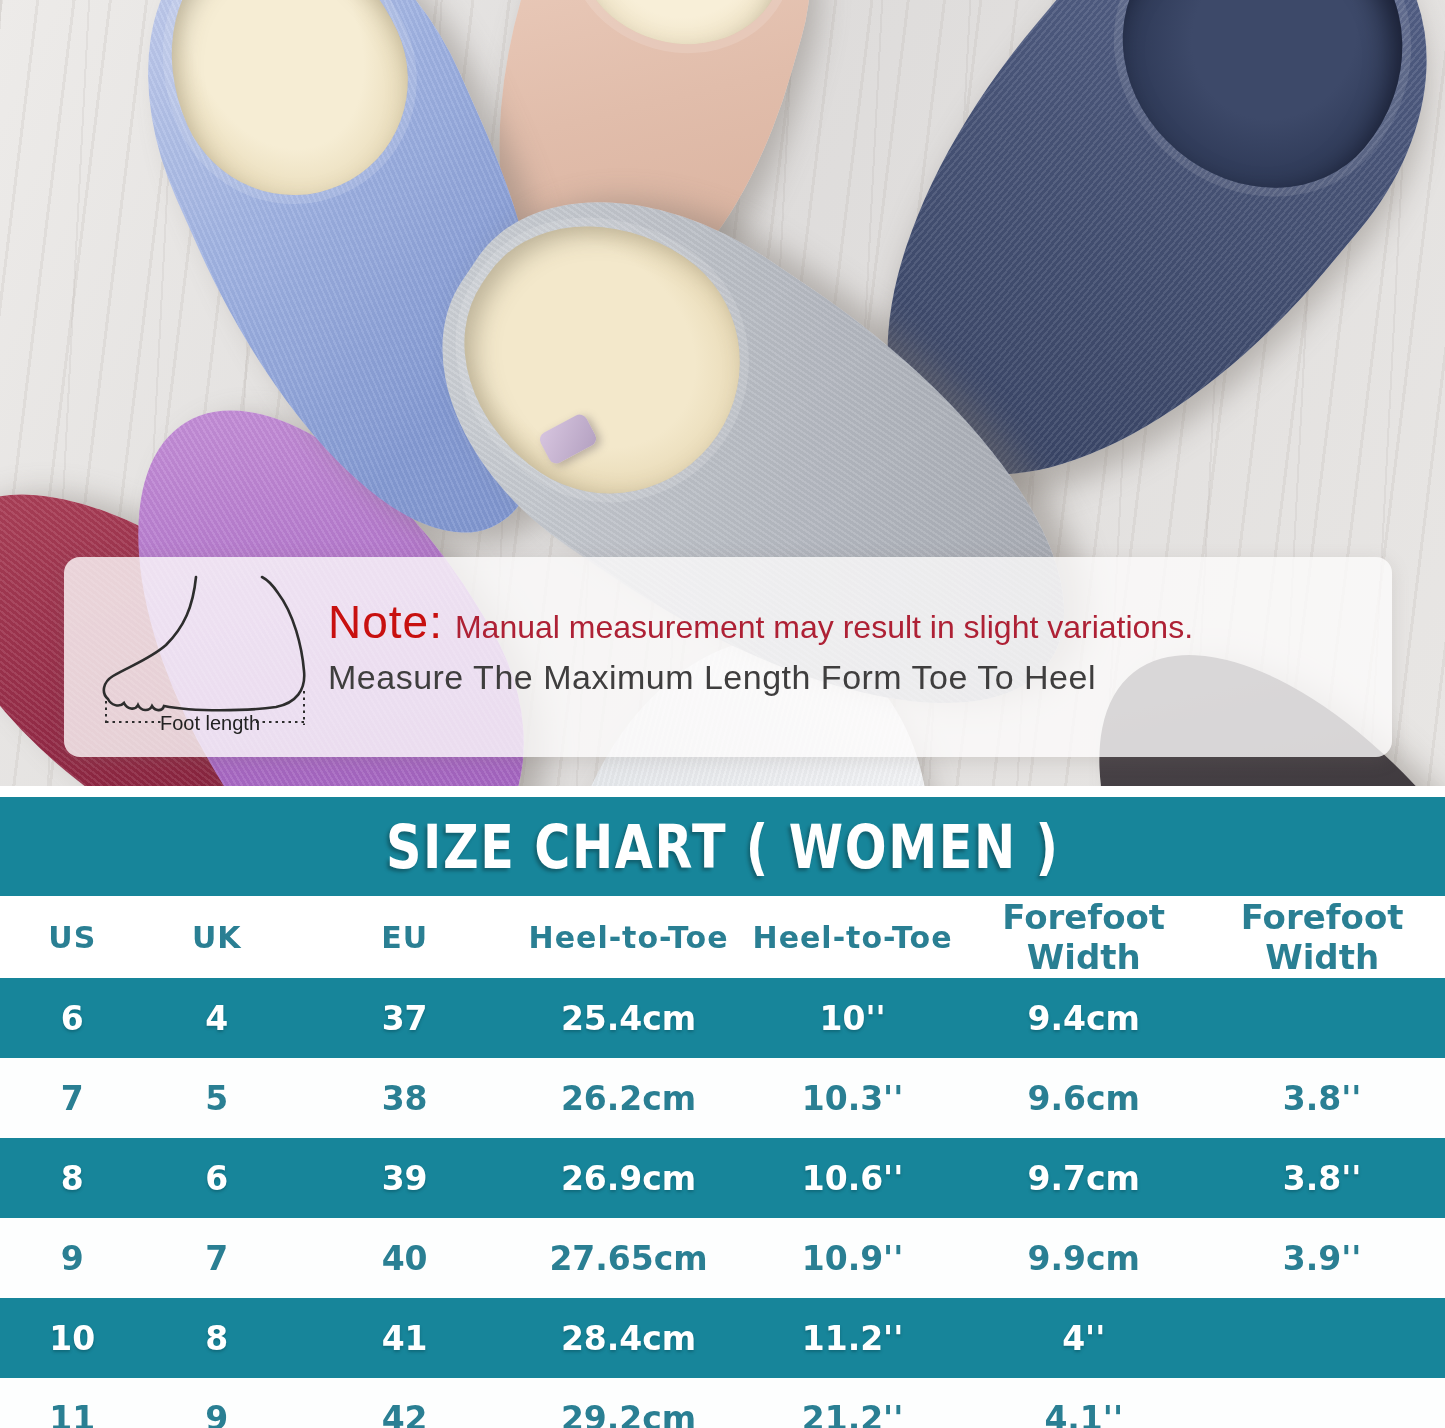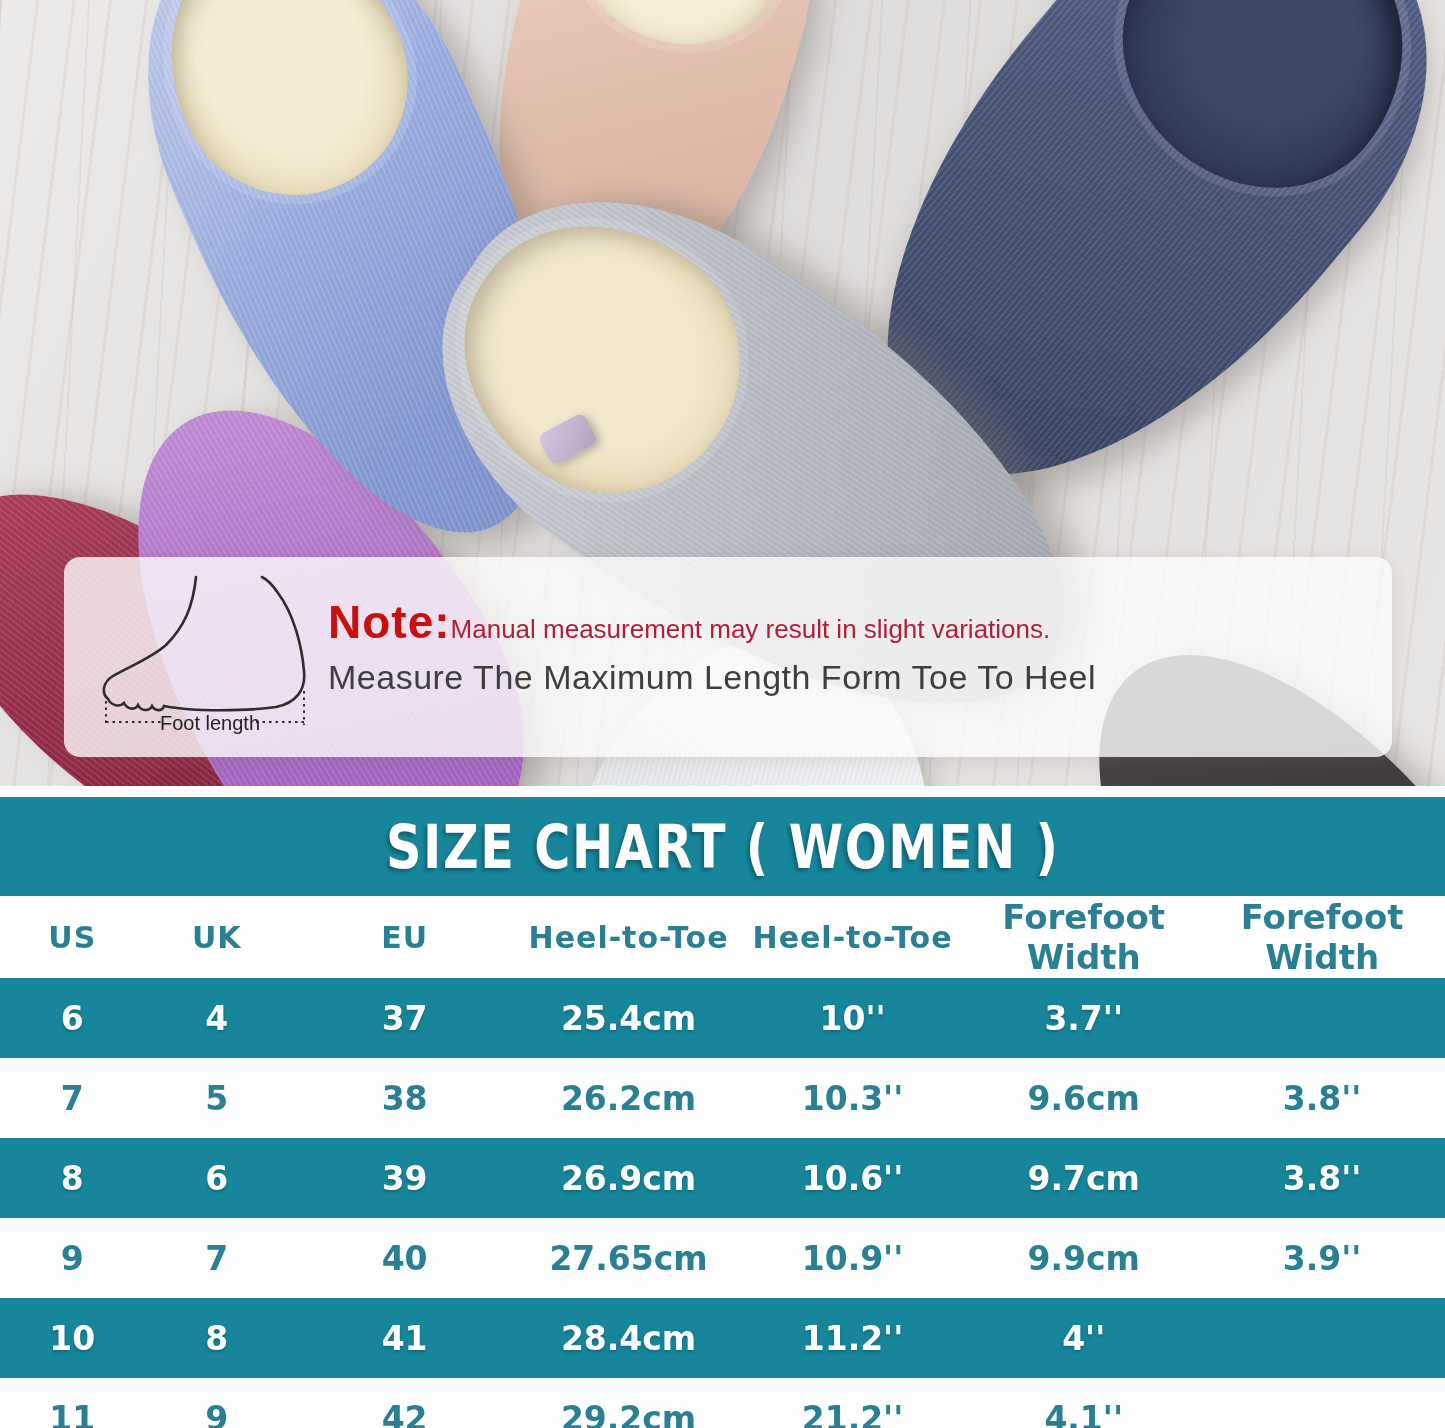--- a/index.html
+++ b/index.html
@@ -60,22 +60,22 @@
   
   .note-band{
     position:absolute; left:64px; top:557px; width:1328px; height:200px;
     background:rgba(253,251,251,.80); border-radius:16px; z-index:6;
     box-shadow:0 4px 18px rgba(120,110,105,.18);
     font-family:"Liberation Sans", sans-serif;
   }
   .foot-svg{ position:absolute; left:34px; top:12px; }
   .note-text{ position:absolute; left:264px; top:38px; white-space:nowrap; }
   .note-line1{ display:flex; align-items:baseline; }
-  .note-label{ font-weight:bold; font-size:46px; letter-spacing:1px; color:var(--c-note_label_red,#c8100f); }
-  .note-warning{ font-size:26px; margin-left:0; color:var(--c-note_warning_red,#ae2135); }
+  .note-label{ font-weight:normal; font-size:46px; letter-spacing:1px; color:var(--c-note_label_red,#c8100f); }
+  .note-warning{ font-size:32px; margin-left:12px; color:var(--c-note_warning_red,#ae2135); }
   .note-instruction{ margin-top:9px; font-size:34px; letter-spacing:.5px; color:var(--c-note_instruction_gray,#3f3e3e); }
 
   
   .white-gap{ width:100%; height:11px; background:#fff; }
   .title-band{
     width:100%; height:99px; background:var(--c-teal,#17859a);
     display:flex; align-items:center; justify-content:center;
   }
   .title-band span{
     display:inline-block; transform:scaleX(.82);
@@ -174,21 +174,21 @@
     <span>Forefoot Width</span>
   </div>
 
   <div id="rows">
       <div class="trow row-dark">
         <span>6</span>
         <span>4</span>
         <span>37</span>
         <span>25.4cm</span>
         <span>10''</span>
-        <span>3.7''</span>
+        <span>9.4cm</span>
       </div>
       <div class="trow row-light">
         <span>7</span>
         <span>5</span>
         <span>38</span>
         <span>26.2cm</span>
         <span>10.3''</span>
         <span>9.6cm</span>
         <span>3.8''</span>
       </div>

